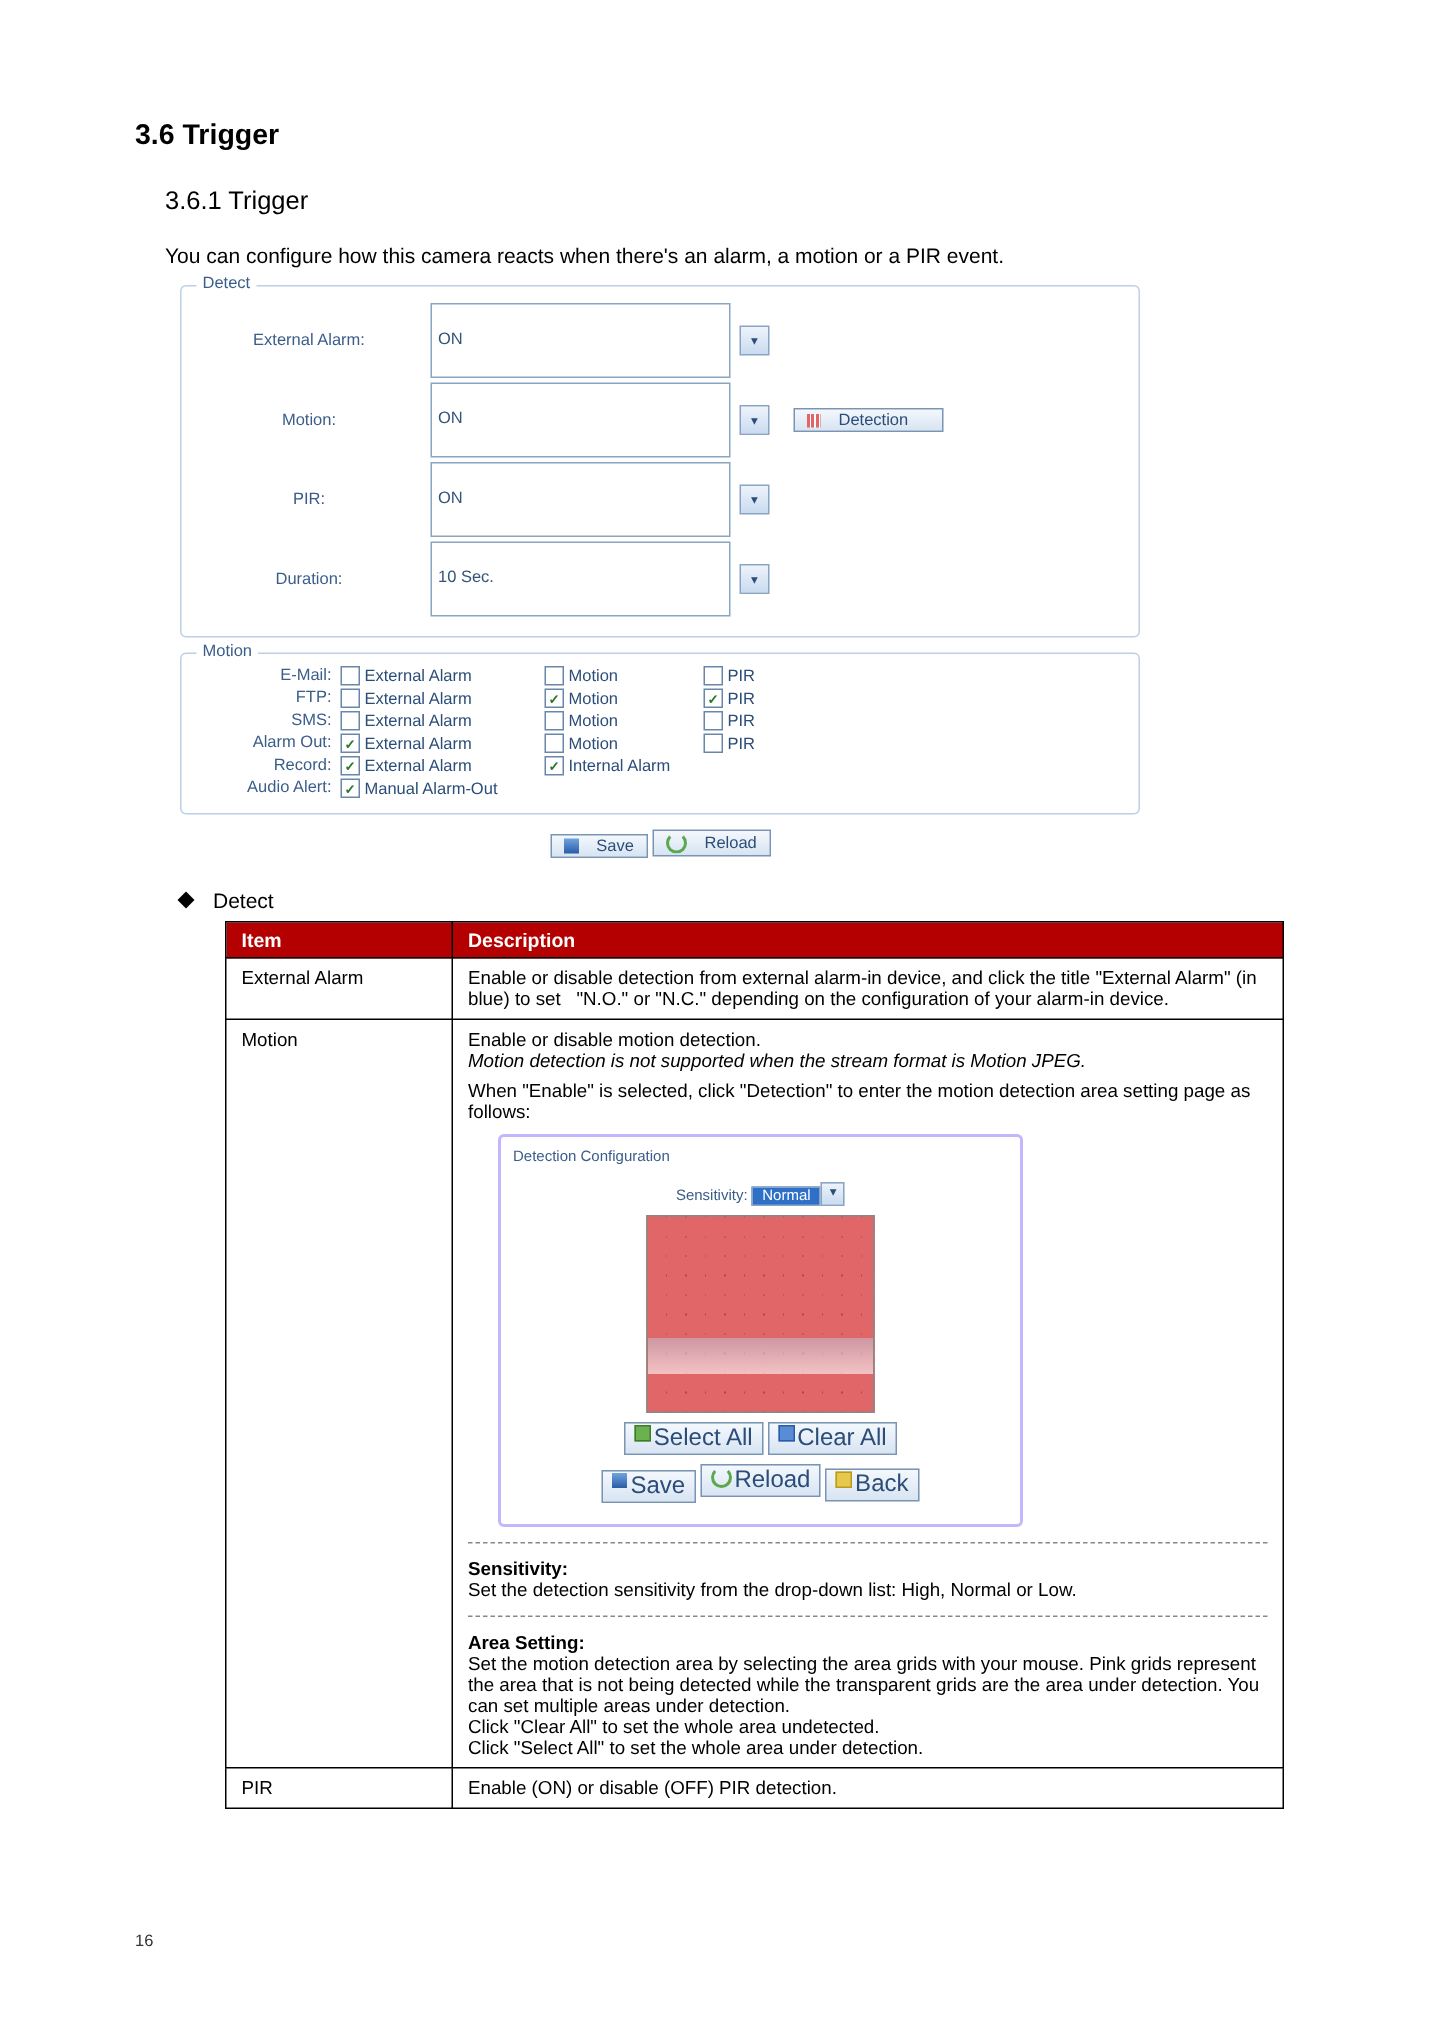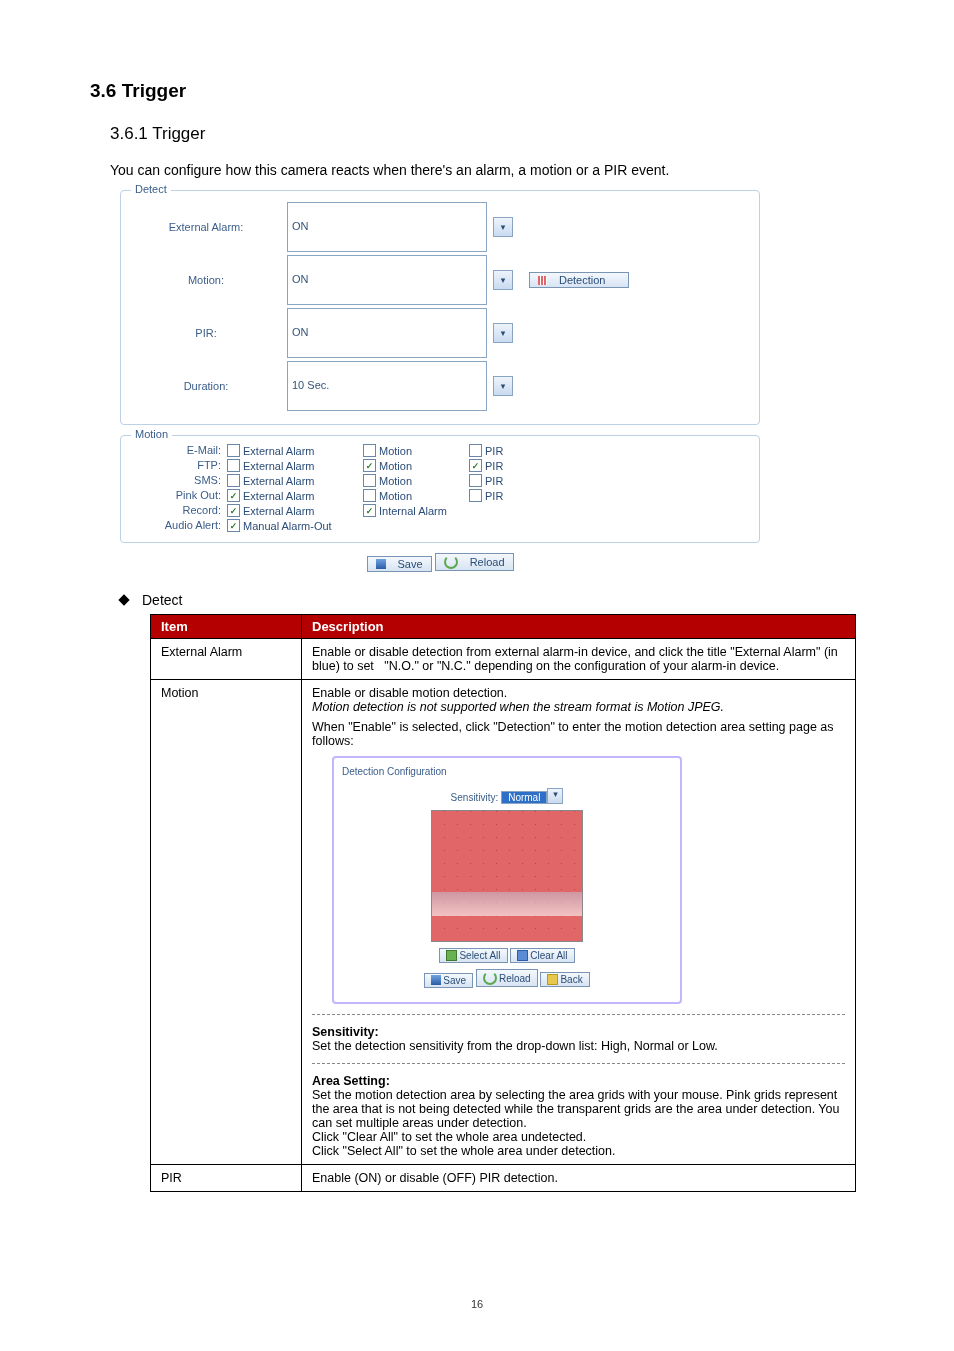--- a/index.html
+++ b/index.html
@@ -123,23 +123,23 @@
       repeating-linear-gradient(90deg,#e06668 0 12px,transparent 12px 13px);
     background-color:#b94343;
     position:relative;
     border:1px solid #888;
   }
   .gridbox::after{
     content:"";position:absolute;top:62%;left:0;right:0;height:24px;
     background:linear-gradient(0deg,rgba(255,255,255,0.6),rgba(190,200,220,0.5));
   }
   .sbtns{text-align:center;margin-bottom:6px;}
-  .sbtn{border:1px solid #7a94b4;background:linear-gradient(#f4f8fd,#d7e4f2);padding:1px 6px;font-size:10px;color:#2b4d78;display:inline-flex;align-items:center;gap:2px;}
-
-  .pagenum{text-align:center;font-size:11px;color:#333;margin-top:106px;}
+  .sbtn{border:1px solid #7a94b4;background:linear-gradient(#f4f8fd,#d7e4f2);padding:1px 6px;font-size:16px;color:#2b4d78;display:inline-flex;gap:2px;}
+
+  .pagenum{text-align:left;font-size:11px;color:#333;margin-top:82px;}
 
   .icon-sq{width:9px;height:9px;display:inline-block;}
   .icon-green{background:#6ab150;border:1px solid #3f7a2e;}
   .icon-blue{background:#5a8cd6;border:1px solid #2b5ca6;}
   .icon-yellow{background:#e6c84d;border:1px solid #b89a20;}
   .icon-save{width:10px;height:10px;background:linear-gradient(#6fa4e0,#2b5ca6);display:inline-block;}
   .icon-reload{width:10px;height:10px;border:2px solid #5aa850;border-radius:50%;border-top-color:transparent;display:inline-block;}
 </style>
 </head>
 <body>
@@ -215,21 +215,21 @@
           <span>External Alarm</span>
         </span>
         <span class="chk">
           <span class="chkbox"></span>
           <span>Motion</span>
         </span>
         <span class="chk">
           <span class="chkbox"></span>
           <span>PIR</span>
         </span>
-        <span class="rlbl">Pink Out:</span>
+        <span class="rlbl">Alarm Out:</span>
         <span class="chk">
           <span class="chkbox">✓</span>
           <span>External Alarm</span>
         </span>
         <span class="chk">
           <span class="chkbox"></span>
           <span>Motion</span>
         </span>
         <span class="chk">
           <span class="chkbox"></span>

